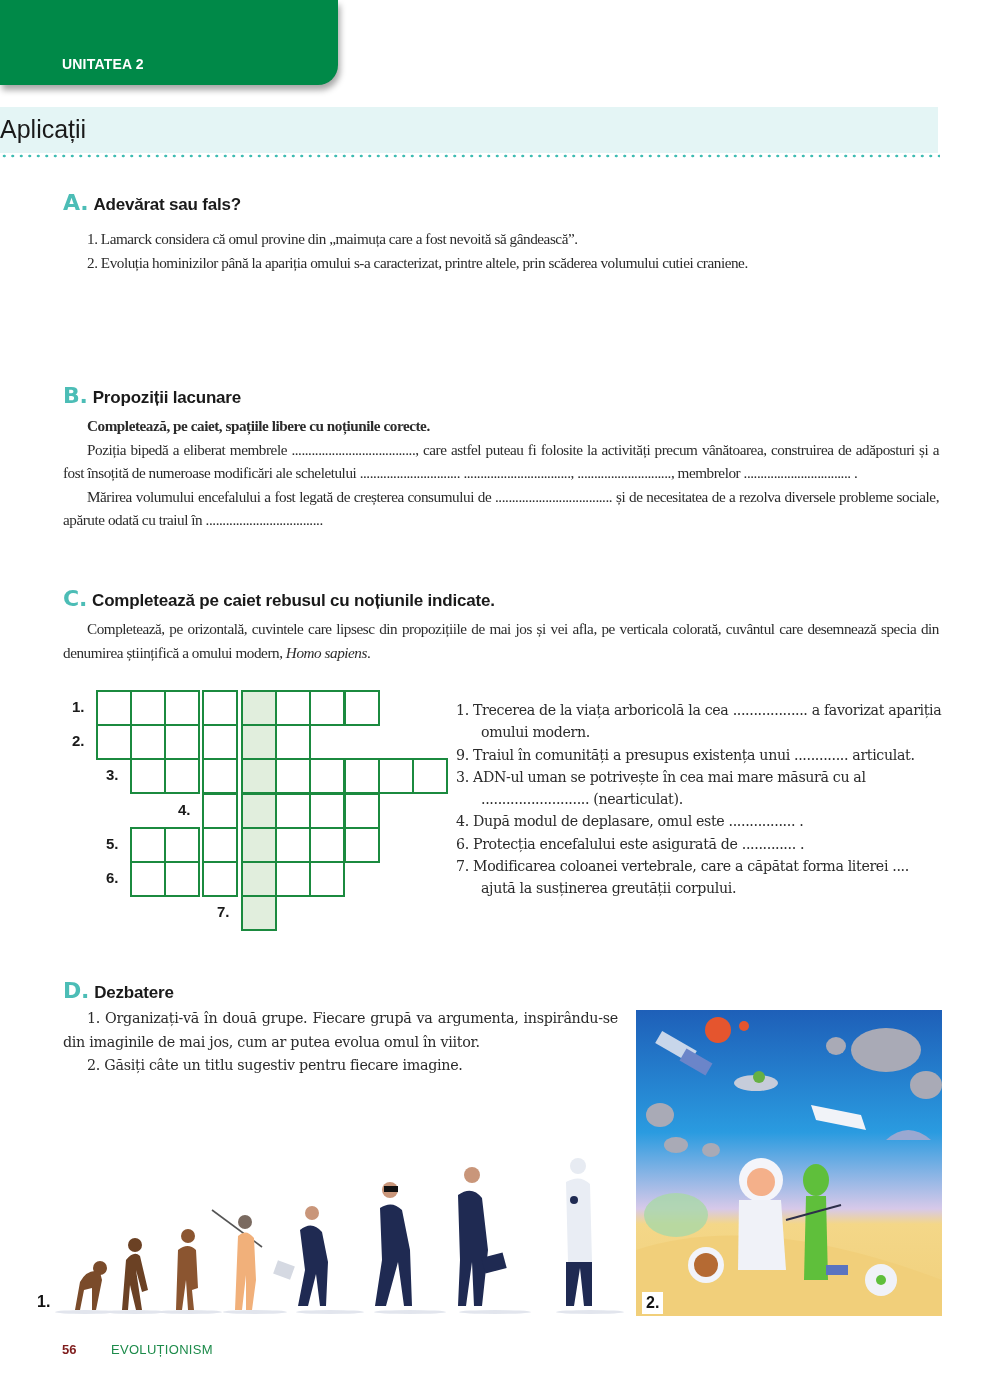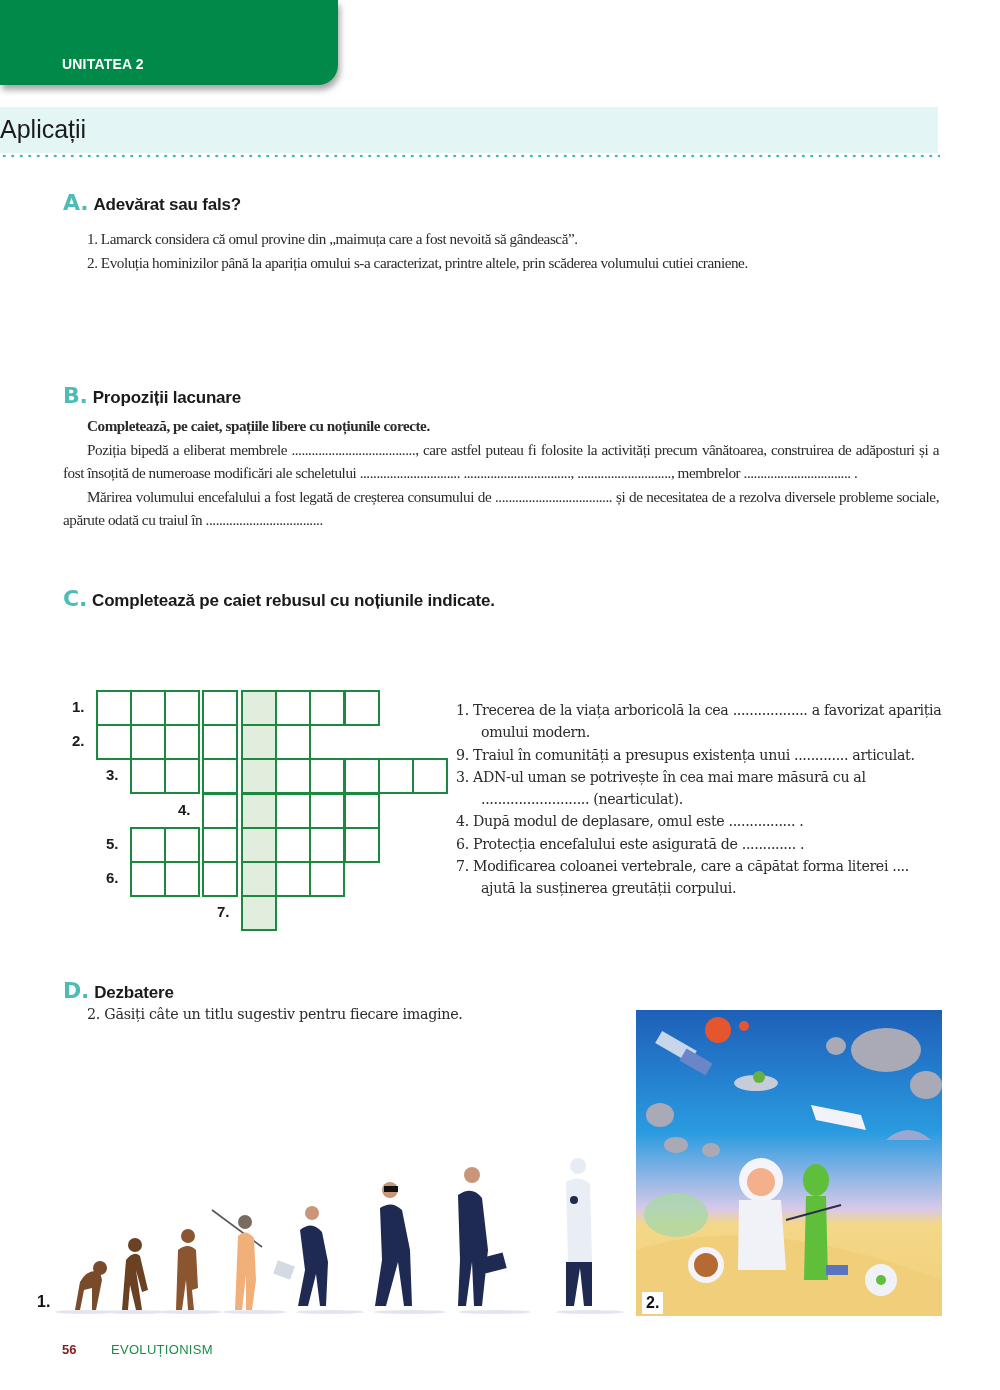--- a/index.html
+++ b/index.html
@@ -113,20 +113,21 @@
   <div class="p indent" style="margin-top:6px; font-weight:bold;">Completează, pe caiet, spațiile libere cu noțiunile corecte.</div>
   <div class="p indent">Poziția bipedă a eliberat membrele ....................................., care astfel puteau fi folosite la activități precum vânătoarea, construirea de adăposturi și a fost însoțită de numeroase modificări ale scheletului .............................. ................................, ............................, membrelor ................................ .</div>
   <div class="p indent">Mărirea volumului encefalului a fost legată de creșterea consumului de ................................... și de necesitatea de a rezolva diversele probleme sociale, apărute odată cu traiul în ...................................</div>
 </div>
 
 <div class="section" style="top:586px;">
   <div class="sec-head">
     <span class="sec-letter">C.</span>
     <span>Completează pe caiet rebusul cu noțiunile indicate.</span>
   </div>
+  <div class="p indent" style="margin-top:6px;"><span>Completează, pe orizontală, cuvintele care lipsesc din propozițiile de mai jos și vei afla, pe verticala colorată, cuvântul care desemnează specia din denumirea științifică a omului modern, </span><i>Homo sapiens</i><span>.</span></div>
 </div>
 
 <div class="cw" id="crossword">
     <div class="cell" style="left: 96px; top: 690px;"></div>
     <div class="cell" style="left: 130px; top: 690px;"></div>
     <div class="cell" style="left: 164px; top: 690px;"></div>
     <div class="cell" style="left: 202px; top: 690px;"></div>
     <div class="cell hl" style="left: 241px; top: 690px;"></div>
     <div class="cell" style="left: 275px; top: 690px;"></div>
     <div class="cell" style="left: 309px; top: 690px;"></div>
@@ -181,20 +182,21 @@
   <div class="clue">4. După modul de deplasare, omul este ................ .</div>
   <div class="clue">6. Protecția encefalului este asigurată de ............. .</div>
   <div class="clue">7. Modificarea coloanei vertebrale, care a căpătat forma literei .... ajută la susținerea greutății corpului.</div>
 </div>
 
 <div class="section" style="top:978px; width:555px;">
   <div class="sec-head">
     <span class="sec-letter">D.</span>
     <span>Dezbatere</span>
   </div>
+  <div class="p indent" style="margin-top:4px; font-family:'DejaVu Serif', serif; font-size:14.3px; letter-spacing:-0.3px;">1. Organizați-vă în două grupe. Fiecare grupă va argumenta, inspirându-se din imaginile de mai jos, cum ar putea evolua omul în viitor.</div>
   <div class="p indent" style="font-family:'DejaVu Serif', serif; font-size:14.3px; letter-spacing:-0.3px;">2. Găsiți câte un titlu sugestiv pentru fiecare imagine.</div>
 </div>
 
 <div class="img-strip">
   <svg width="600" height="170" viewBox="0 0 600 170">
 
     <g fill="#d6dbe6" opacity="0.7">
       <ellipse cx="55" cy="162" rx="30" ry="2"></ellipse>
         <ellipse cx="105" cy="162" rx="30" ry="2"></ellipse>
       <ellipse cx="160" cy="162" rx="32" ry="2"></ellipse>

